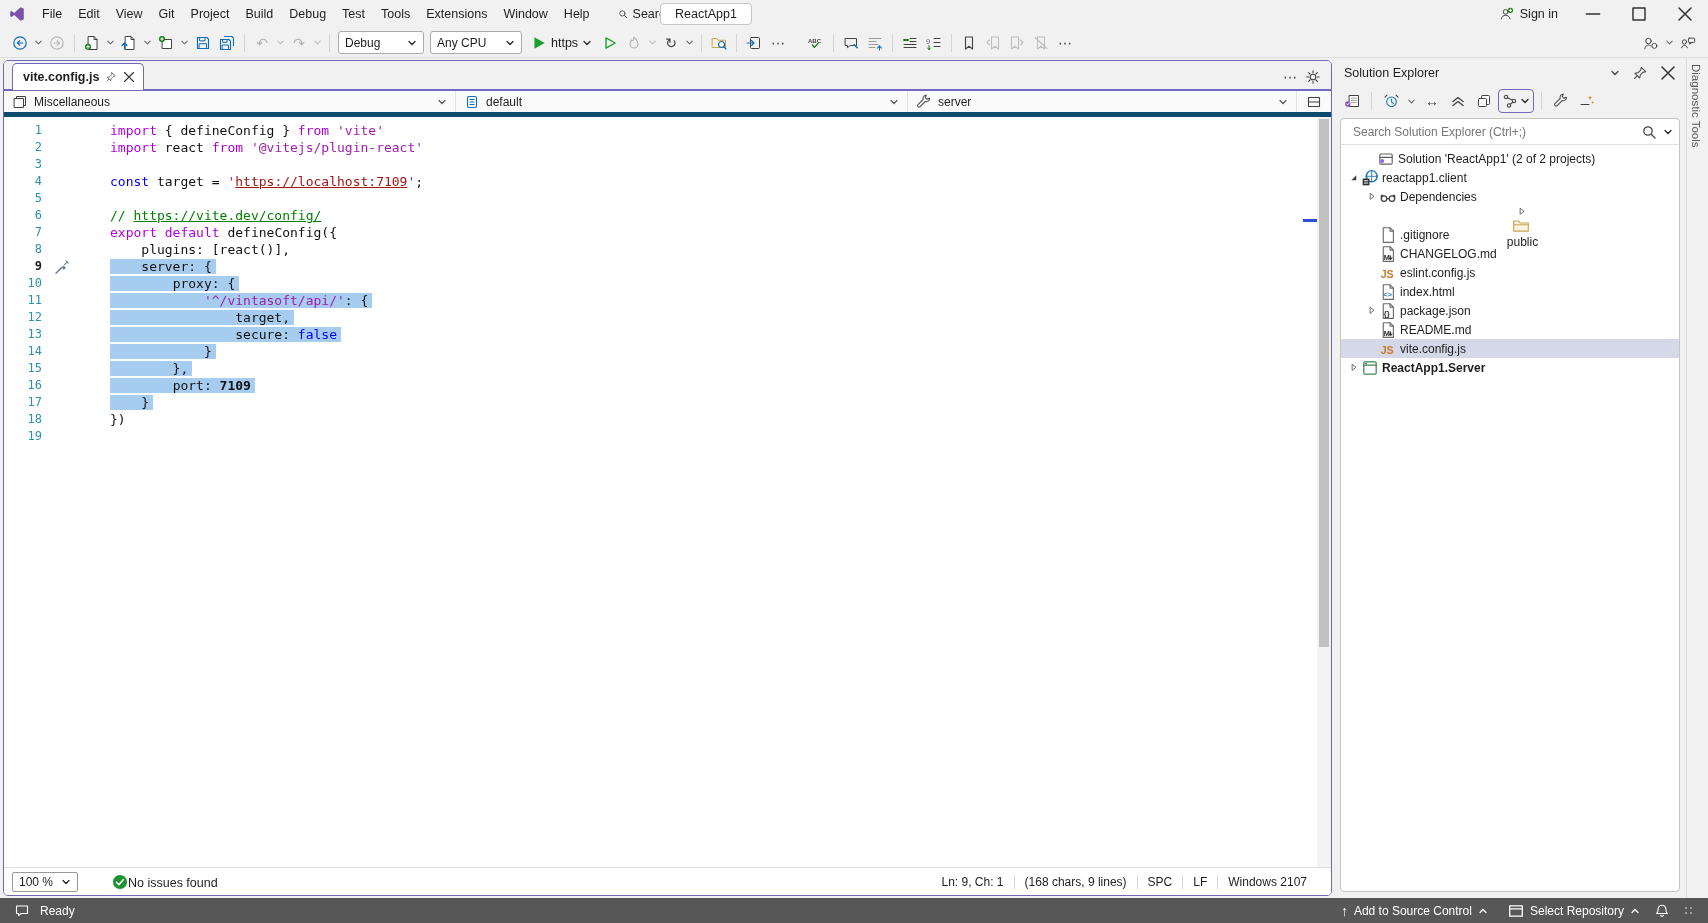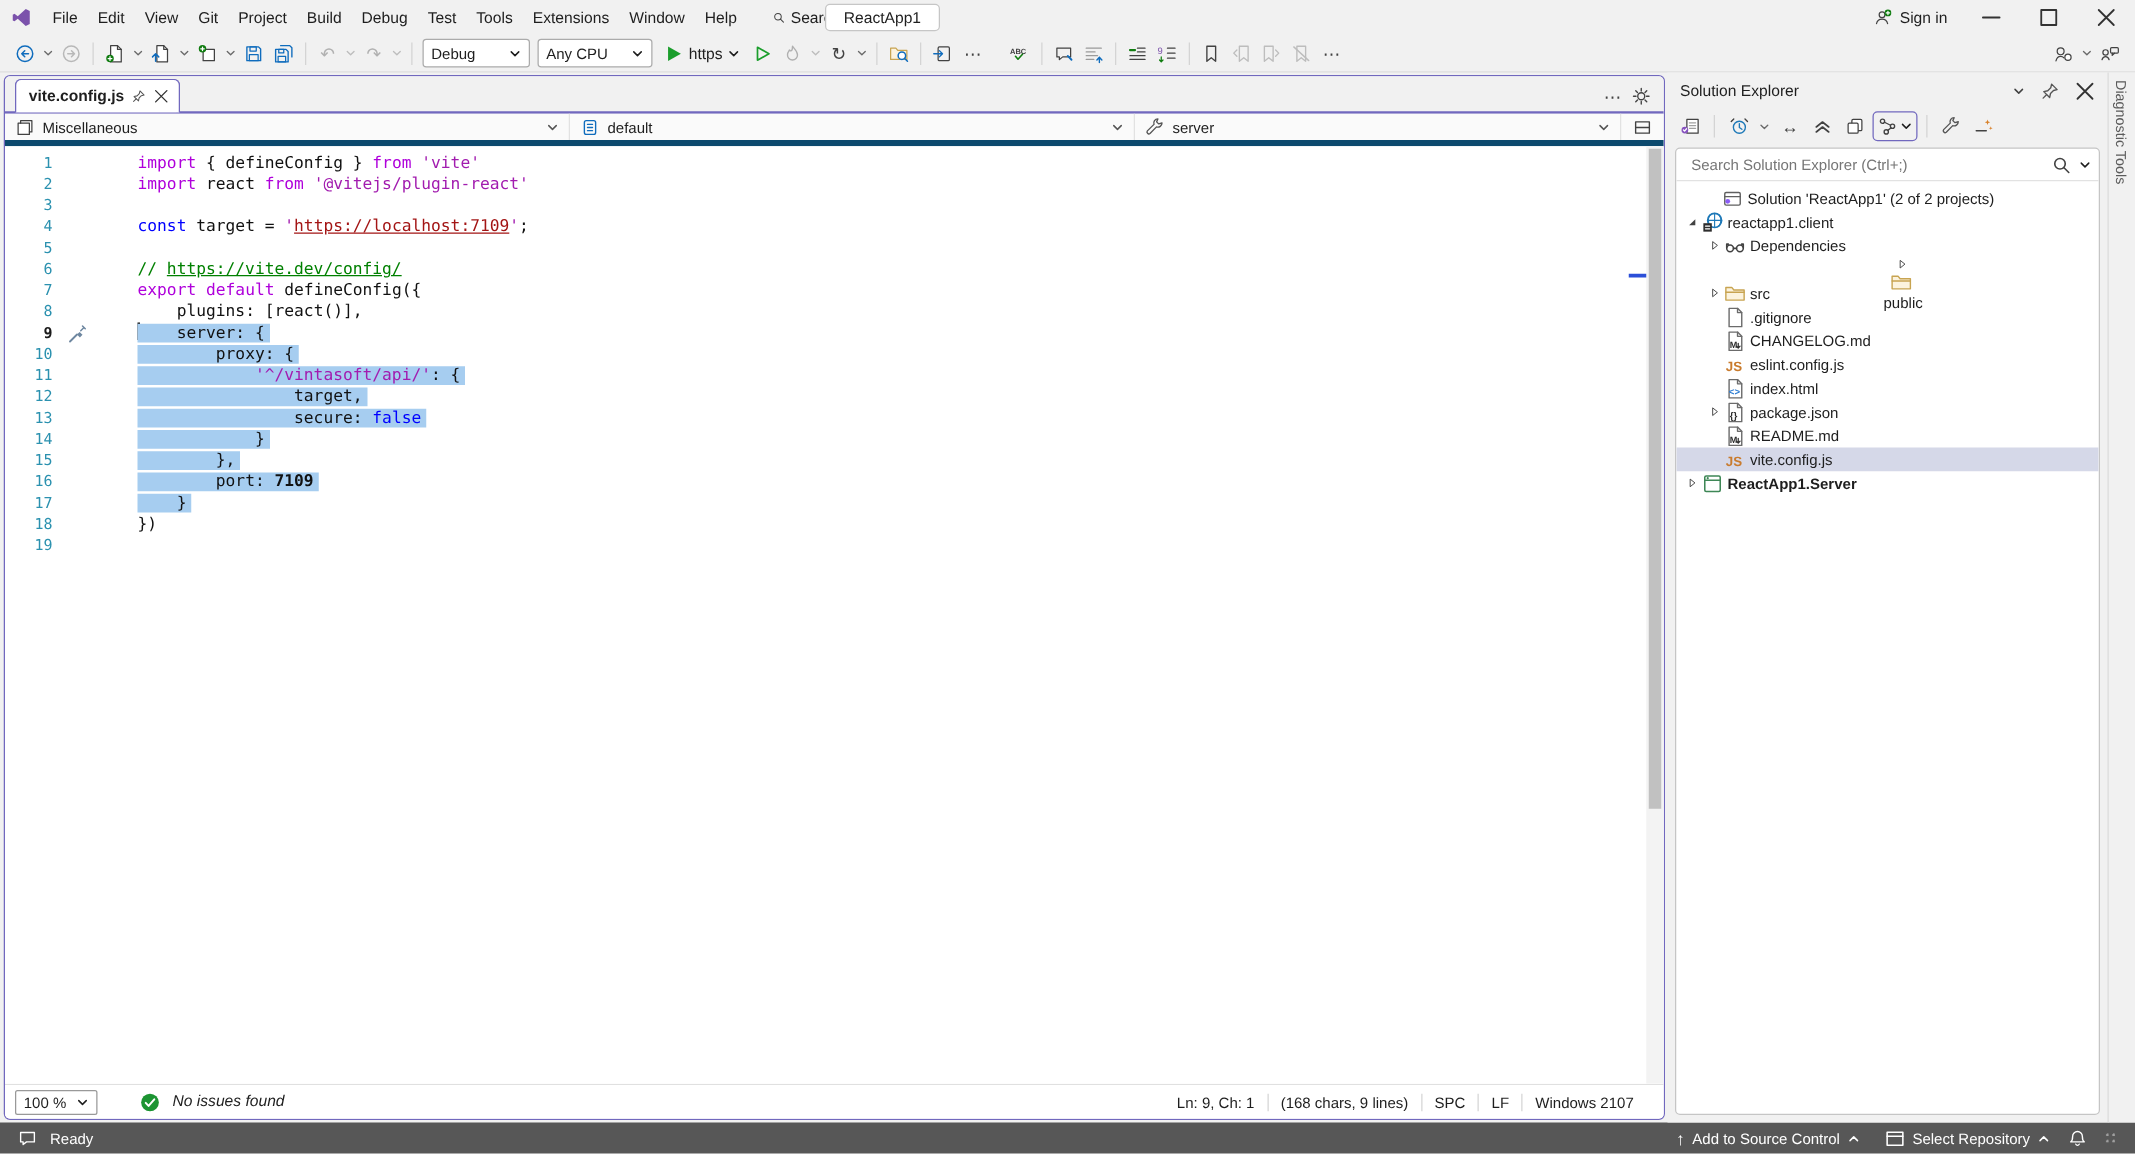--- a/index.html
+++ b/index.html
@@ -65,21 +65,21 @@
   .kw{color:#af00db;} .kw2{color:#0000ff;} .str{color:#a21caf;} .com{color:#008000;}
   .id{color:#111;} .pl{color:#111;} .num{color:#111;font-weight:bold;}
   .strlnk{color:#a31515;text-decoration:underline;} .comlnk{color:#008000;text-decoration:underline;}
   .vscroll{position:absolute;top:0;right:0;width:14px;bottom:0;background:#f3f3f3;}
   .vthumb{position:absolute;top:2px;left:2px;width:10px;height:528px;background:#c1c1c1;}
   .scrollmark{position:absolute;top:102px;right:2px;width:26px;height:3px;background:#2b4fd8;}
   
   .ed-status{height:28px;border-top:1px solid #e0e0e0;background:#fff;display:flex;align-items:center;padding:0 14px 0 8px;}
   .zoom-combo{width:66px;height:20px;background:#fff;border:1px solid #999;border-radius:2px;display:inline-flex;
               align-items:center;justify-content:space-between;padding:0 6px;font-size:12px;}
-  .issues{display:flex;align-items:flex-start;gap:10px;margin-left:34px;font-size:12.5px;font-style:italic;}
+  .issues{display:flex;align-items:flex-end;gap:0;margin-left:34px;font-size:12.5px;}
   .stat-right{margin-left:auto;display:flex;font-size:12px;color:#1e1e1e;}
   .stat-item{padding:0 10px;}
   .stat-div{width:1px;height:14px;background:#d5d5d5;}
   
   .dock{width:352px;background:#f1f1f1;display:flex;flex-direction:column;padding-top:2px;}
   .se-title{height:26px;display:flex;align-items:center;padding:0 10px;font-size:12.5px;}
   .se-title-icons{margin-left:auto;display:flex;align-items:center;gap:12px;color:#424242;}
   .se-toolbar{height:30px;display:flex;align-items:center;padding:0 6px;gap:2px;}
   .se-btn{height:24px;min-width:24px;display:inline-flex;align-items:center;justify-content:center;border-radius:3px;color:#424242;}
   .se-toggle{height:24px;display:inline-flex;align-items:center;border:1px solid #7168be;border-radius:4px;padding:0 3px;gap:2px;}
@@ -875,34 +875,20 @@
               </span>
               <span class="tree-ico">
                 <svg viewBox="0 0 16 16" fill="none" stroke-linecap="round" stroke-linejoin="round">
                   <path d="M1.5 3.5h4.2l1.5 1.8h7.3v7.2H1.5z" fill="#fcf3de" stroke="#c8a451"></path>
                   <path d="M1.5 6.9h13" stroke="#c8a451"></path>
                 </svg>
               </span>
               <span class="tree-lbl">public</span>
             </div>
             <div class="tree-row" style="padding-left: 22px;">
-              <span class="tree-arrow">
-                <svg viewBox="0 0 16 16" fill="none" stroke-linecap="round" stroke-linejoin="round">
-                  <path d="M6 3.8v8.4l5.2-4.2z" stroke="#424242" stroke-width="1.1"></path>
-                </svg>
-              </span>
-              <span class="tree-ico">
-                <svg viewBox="0 0 16 16" fill="none" stroke-linecap="round" stroke-linejoin="round">
-                  <path d="M1.5 3.5h4.2l1.5 1.8h7.3v7.2H1.5z" fill="#fcf3de" stroke="#c8a451"></path>
-                  <path d="M1.5 6.9h13" stroke="#c8a451"></path>
-                </svg>
-              </span>
-              <span class="tree-lbl">src</span>
-            </div>
-            <div class="tree-row" style="padding-left: 22px;">
               <span class="tree-arrow"></span>
               <span class="tree-ico">
                 <svg viewBox="0 0 16 16" fill="none" stroke-linecap="round" stroke-linejoin="round">
                   <path d="M3.8 1.5h6l3 3v10h-9z" fill="#fff" stroke="#6b6b6b"></path>
                   <path d="M9.8 1.5v3h3" stroke="#6b6b6b"></path>
                 </svg>
               </span>
               <span class="tree-lbl">.gitignore</span>
             </div>
             <div class="tree-row" style="padding-left: 22px;">

